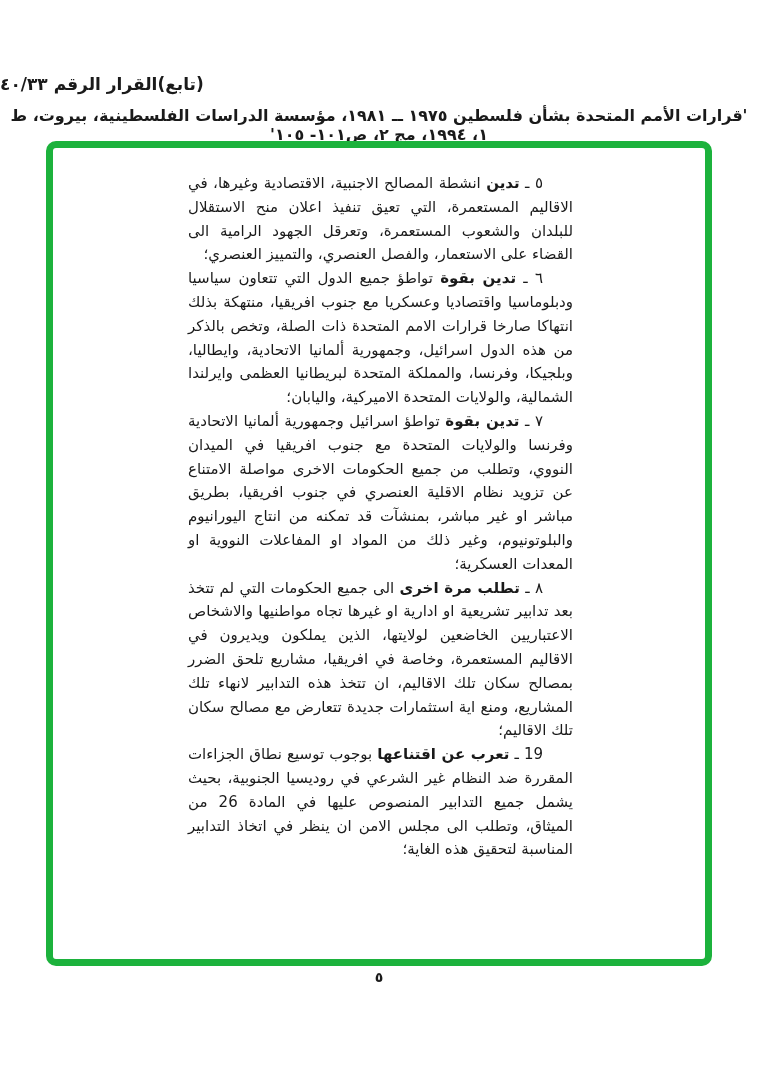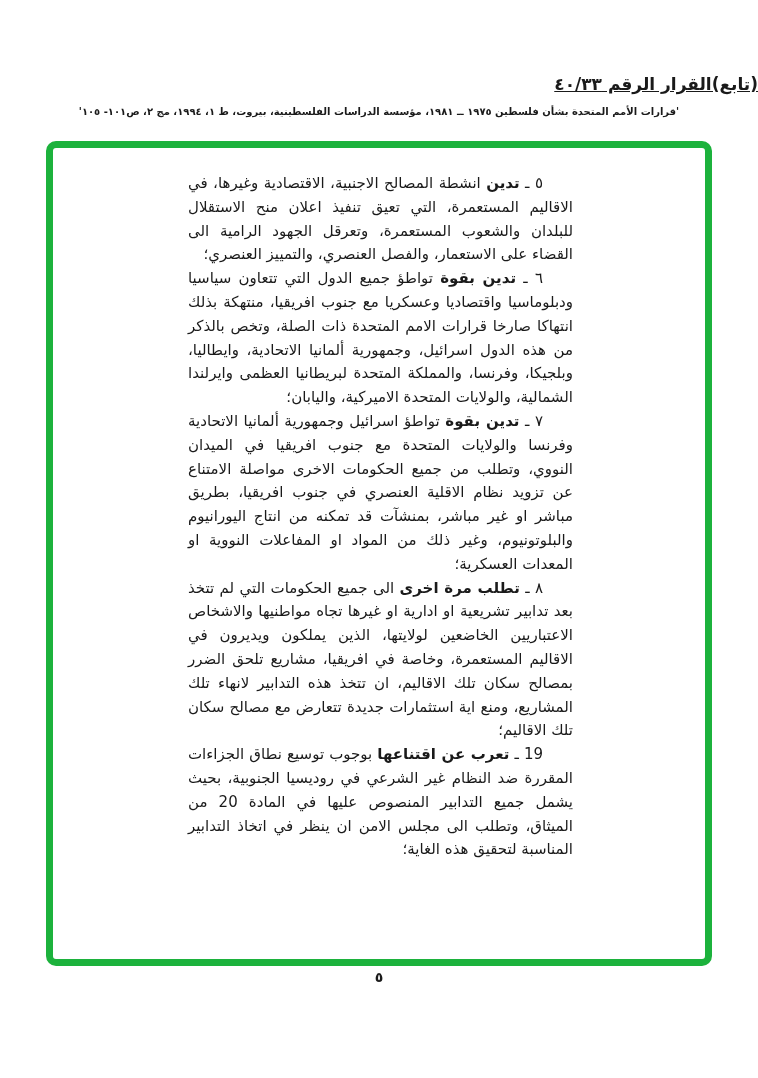--- a/index.html
+++ b/index.html
@@ -7,34 +7,33 @@
     width: 758px; height: 1078px;
     background: #ffffff;
     position: relative;
     font-family: "DejaVu Sans", sans-serif;
     color: #1a1a1a;
     overflow: hidden;
   }
   .doc-title {
     position: absolute;
     top: 74px; left: 0; width: 100%;
-    text-align: right;
+    text-align: left;
     direction: rtl;
     font-size: 17px;
     font-weight: bold;
     letter-spacing: 0.5px;
     margin: 0;
-    text-decoration: underline;
   }
   .doc-citation {
     position: absolute;
     top: 106px; left: 0; width: 100%;
     text-align: center;
     direction: rtl;
-    font-size: 10px;
+    font-size: 16px;
     font-weight: bold;
     margin: 0;
   }
   .green-box {
     position: absolute;
     left: 46px; top: 141px;
     width: 666px; height: 825px;
     box-sizing: border-box;
     border: 7px solid #1cb23c;
     border-radius: 10px;
@@ -75,18 +74,18 @@
 
     <p class="para"><span>٥ ـ</span> <b class="plead">تدين</b> <span>انشطة المصالح الاجنبية، الاقتصادية وغيرها، في الاقاليم المستعمرة، التي تعيق تنفيذ اعلان منح الاستقلال للبلدان والشعوب المستعمرة، وتعرقل الجهود الرامية الى القضاء على الاستعمار، والفصل العنصري، والتمييز العنصري؛</span></p>
 
     <p class="para"><span>٦ ـ</span> <b class="plead">تدين بقوة</b> <span>تواطؤ جميع الدول التي تتعاون سياسيا ودبلوماسيا واقتصاديا وعسكريا مع جنوب افريقيا، منتهكة بذلك انتهاكا صارخا قرارات الامم المتحدة ذات الصلة، وتخص بالذكر من هذه الدول اسرائيل، وجمهورية ألمانيا الاتحادية، وايطاليا، وبلجيكا، وفرنسا، والمملكة المتحدة لبريطانيا العظمى وايرلندا الشمالية، والولايات المتحدة الاميركية، واليابان؛</span></p>
 
     <p class="para"><span>٧ ـ</span> <b class="plead">تدين بقوة</b> <span>تواطؤ اسرائيل وجمهورية ألمانيا الاتحادية وفرنسا والولايات المتحدة مع جنوب افريقيا في الميدان النووي، وتطلب من جميع الحكومات الاخرى مواصلة الامتناع عن تزويد نظام الاقلية العنصري في جنوب افريقيا، بطريق مباشر او غير مباشر، بمنشآت قد تمكنه من انتاج اليورانيوم والبلوتونيوم، وغير ذلك من المواد او المفاعلات النووية او المعدات العسكرية؛</span></p>
 
     <p class="para"><span>٨ ـ</span> <b class="plead">تطلب مرة اخرى</b> <span>الى جميع الحكومات التي لم تتخذ بعد تدابير تشريعية او ادارية او غيرها تجاه مواطنيها والاشخاص الاعتباريين الخاضعين لولايتها، الذين يملكون ويديرون في الاقاليم المستعمرة، وخاصة في افريقيا، مشاريع تلحق الضرر بمصالح سكان تلك الاقاليم، ان تتخذ هذه التدابير لانهاء تلك المشاريع، ومنع اية استثمارات جديدة تتعارض مع مصالح سكان تلك الاقاليم؛</span></p>
 
 
-    <p class="para"><span>19 ـ</span> <b class="plead">تعرب عن اقتناعها</b> <span>بوجوب توسيع نطاق الجزاءات المقررة ضد النظام غير الشرعي في روديسيا الجنوبية، بحيث يشمل جميع التدابير المنصوص عليها في المادة 20 من الميثاق، وتطلب الى مجلس الامن ان ينظر في اتخاذ التدابير المناسبة لتحقيق هذه الغاية؛</span></p>
+    <p class="para"><span>19 ـ</span> <b class="plead">تعرب عن اقتناعها</b> <span>بوجوب توسيع نطاق الجزاءات المقررة ضد النظام غير الشرعي في روديسيا الجنوبية، بحيث يشمل جميع التدابير المنصوص عليها في المادة 26 من الميثاق، وتطلب الى مجلس الامن ان ينظر في اتخاذ التدابير المناسبة لتحقيق هذه الغاية؛</span></p>
 
   </div>
 </div>
 
 <div class="page-num">٥</div>
 
 </body></html>

